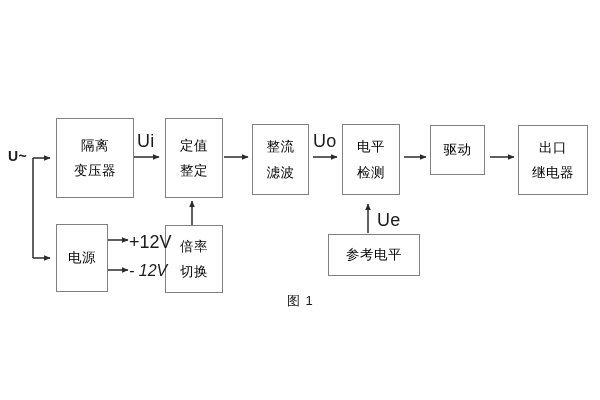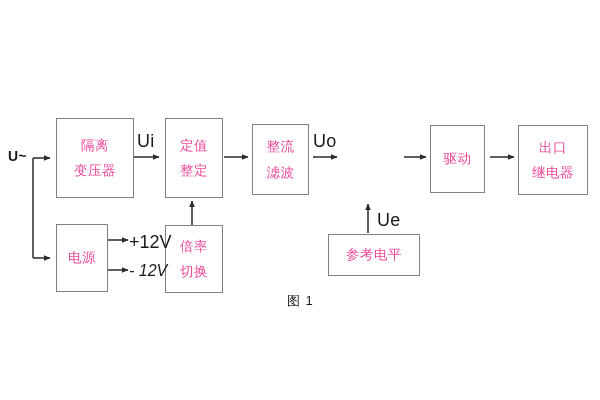--- a/index.html
+++ b/index.html
@@ -19,21 +19,21 @@
   }
   .block {
     position: absolute;
     box-sizing: border-box;
     border: 1.3px solid #808080;
     background: #ffffff;
     display: flex;
     flex-direction: column;
     align-items: center;
     justify-content: center;
-    color: #ec4899;
+    color: #000000;
     font-size: 13.5px;
     line-height: 1.0;
     letter-spacing: 0.5px;
   }
   .block .line {
     display: block;
     white-space: nowrap;
   }
   .block .line + .line {
     margin-top: 12px;
@@ -103,22 +103,26 @@
   <div class="block" style="left:165px; top:118px; width:58px; height:80px;">
     <span class="line">定值</span>
     <span class="line">整定</span>
   </div>
 
   <div class="block" style="left:252px; top:124px; width:57px; height:71px;">
     <span class="line">整流</span>
     <span class="line">滤波</span>
   </div>
 
+  <div class="block" style="left:342px; top:124px; width:58px; height:71px;">
+    <span class="line">电平</span>
+    <span class="line">检测</span>
+  </div>
 
-  <div class="block" style="left:430px; top:125px; width:55px; height:68px;">
+  <div class="block" style="left:430px; top:125px; width:55px; height:50px;">
     <span class="line">驱动</span>
   </div>
 
   <div class="block" style="left:518px; top:125px; width:70px; height:70px;">
     <span class="line">出口</span>
     <span class="line">继电器</span>
   </div>
 
   <div class="block" style="left:56px; top:224px; width:52px; height:68px;">
     <span class="line">电源</span>

